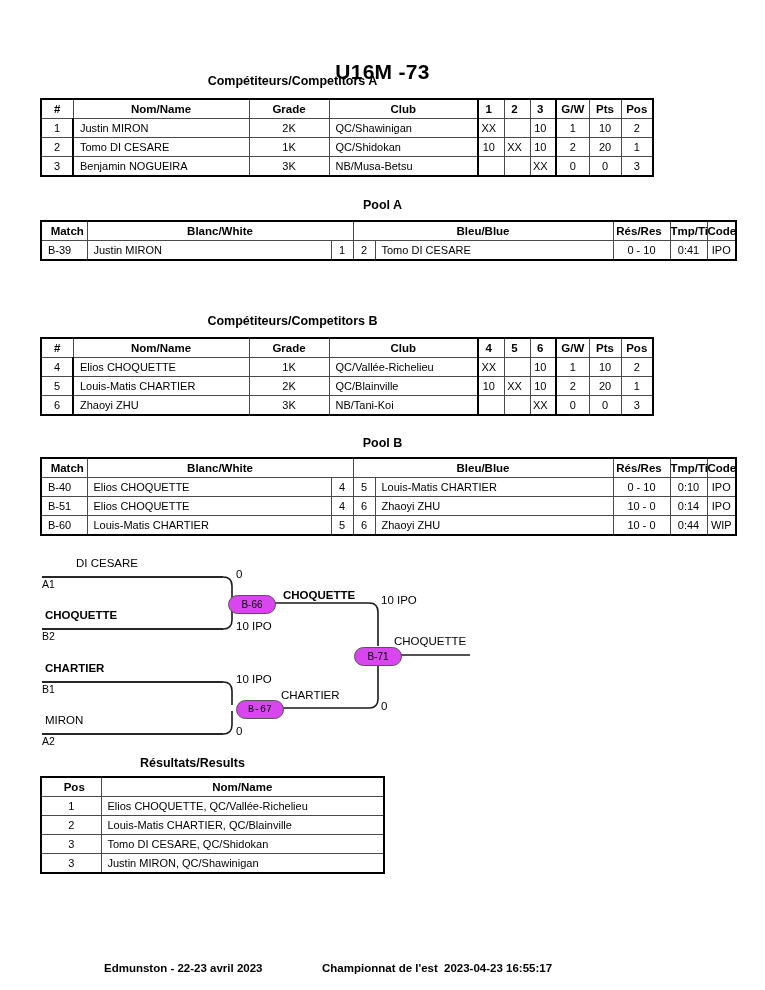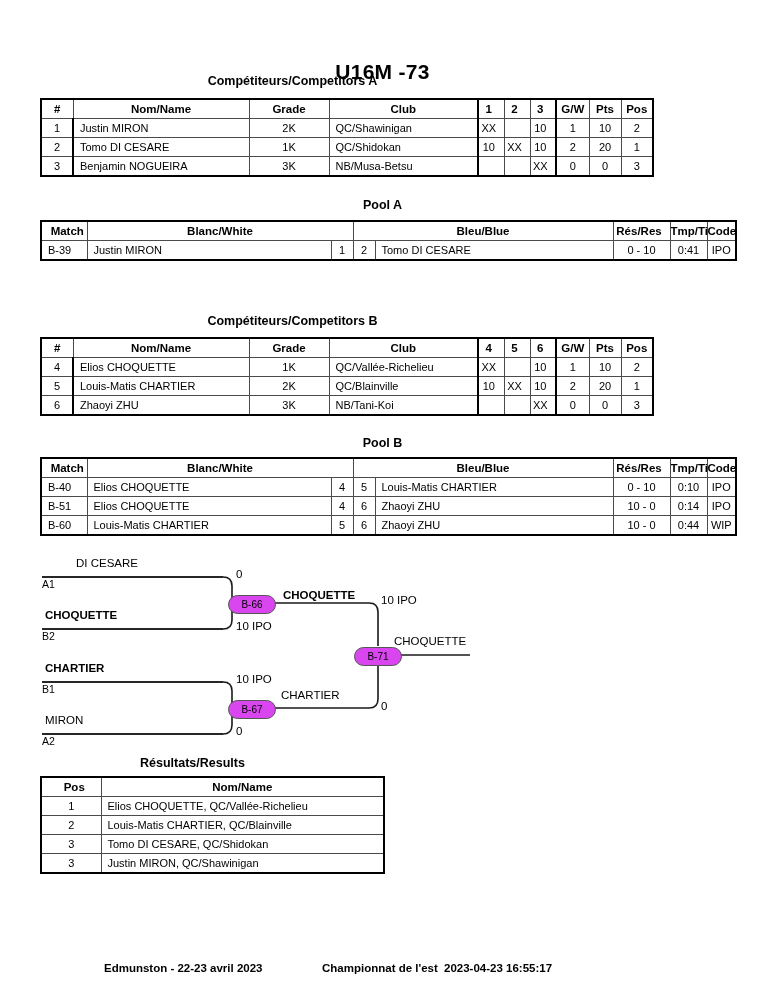--- a/index.html
+++ b/index.html
@@ -387,21 +387,21 @@
   <div class="bk-score" style="left:236px; top:125px;">10 IPO</div>
 
   <div class="bk-label" style="left:45px; top:166px;">MIRON</div>
   <div class="bk-seed" style="left:42px; top:187px;">A2</div>
   <div class="bk-score" style="left:236px; top:177px;">0</div>
 
   <div class="bk-node" style="left:228px; top:47px;">B-66</div>
   <div class="bk-label bold" style="left:283px; top:41px;">CHOQUETTE</div>
   <div class="bk-score" style="left:381px; top:46px;">10 IPO</div>
 
-  <div class="bk-node" style="left:228px; top:152px;">B-67</div>
+  <div class="bk-node" style="left:236px; top:152px;font-family:Liberation Mono, monospace;">B-67</div>
   <div class="bk-label" style="left:281px; top:141px;">CHARTIER</div>
   <div class="bk-score" style="left:381px; top:152px;">0</div>
 
   <div class="bk-node" style="left:354px; top:99px;">B-71</div>
   <div class="bk-label" style="left:394px; top:87px;">CHOQUETTE</div>
 </div>
 
 <div class="section-title" style="top:756px; left:0; width:385px;">Résultats/Results</div>
 
 <table class="grid" id="tbl-results" style="left:40px; top:776px; width:343px;">

